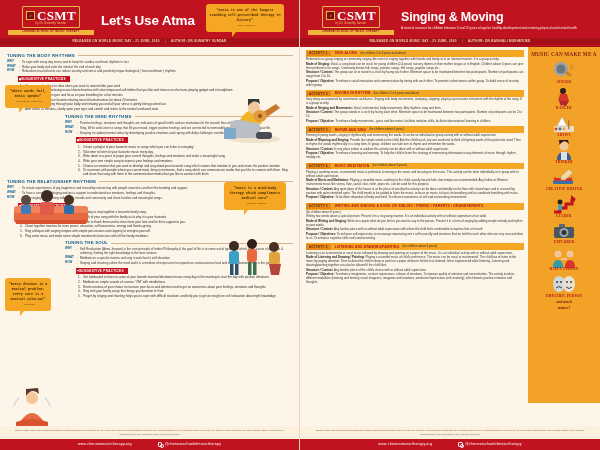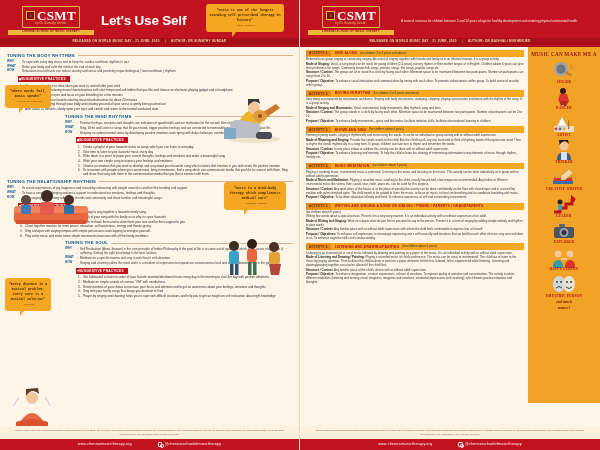--- a/index.html
+++ b/index.html
@@ -141,21 +141,21 @@
           <div class="logo-frame">
             <div class="logo-row">
               <span class="logo-mark">♪</span>
               <span class="logo-txt">CSMT</span>
             </div>
             <div class="logo-sub">by Dr. Sumathy Sundar</div>
           </div>
           <div class="logo-band">CHENNAI SCHOOL OF MUSIC THERAPY</div>
         </div>
         <div class="hdr-titles">
-          <div class="hdr-title">Let's Use Self</div>
+          <div class="hdr-title">Let's Use Atma</div>
         </div>
       </div>
       <div class="hdr-strip">
         <span>RELEASED ON WORLD MUSIC DAY - 21 JUNE, 2020</span>
         <span class="sep">|</span>
         <span>AUTHOR: DR.SUMATHY SUNDAR</span>
       </div>
     </div>
 
     <div class="body-l">
@@ -376,20 +376,21 @@
           <div class="logo-frame">
             <div class="logo-row">
               <span class="logo-mark">♪</span>
               <span class="logo-txt">CSMT</span>
             </div>
             <div class="logo-sub">by Dr. Sumathy Sundar</div>
           </div>
           <div class="logo-band">CHENNAI SCHOOL OF MUSIC THERAPY</div>
         </div>
         <div class="hdr-titles">
+          <div class="hdr-title small">Singing &amp; Moving</div>
           <div class="hdr-sub">A musical resource for children between 2 and 12 years of age for healthy development and restoring physical and mental health</div>
         </div>
       </div>
       <div class="hdr-strip">
         <span>RELEASED ON WORLD MUSIC DAY - 21 JUNE, 2020</span>
         <span class="sep">|</span>
         <span>AUTHOR: DR.BAISHALI MUKHERJEE</span>
       </div>
     </div>
 

